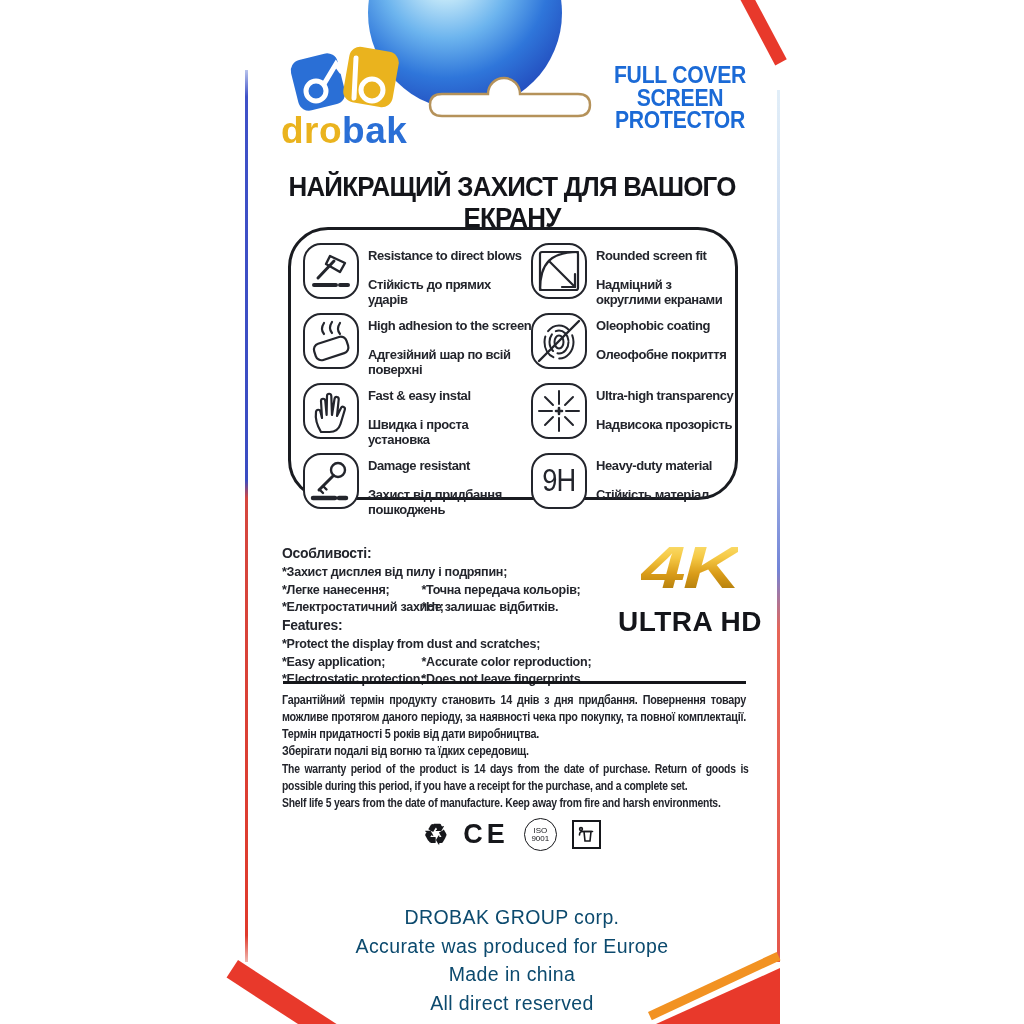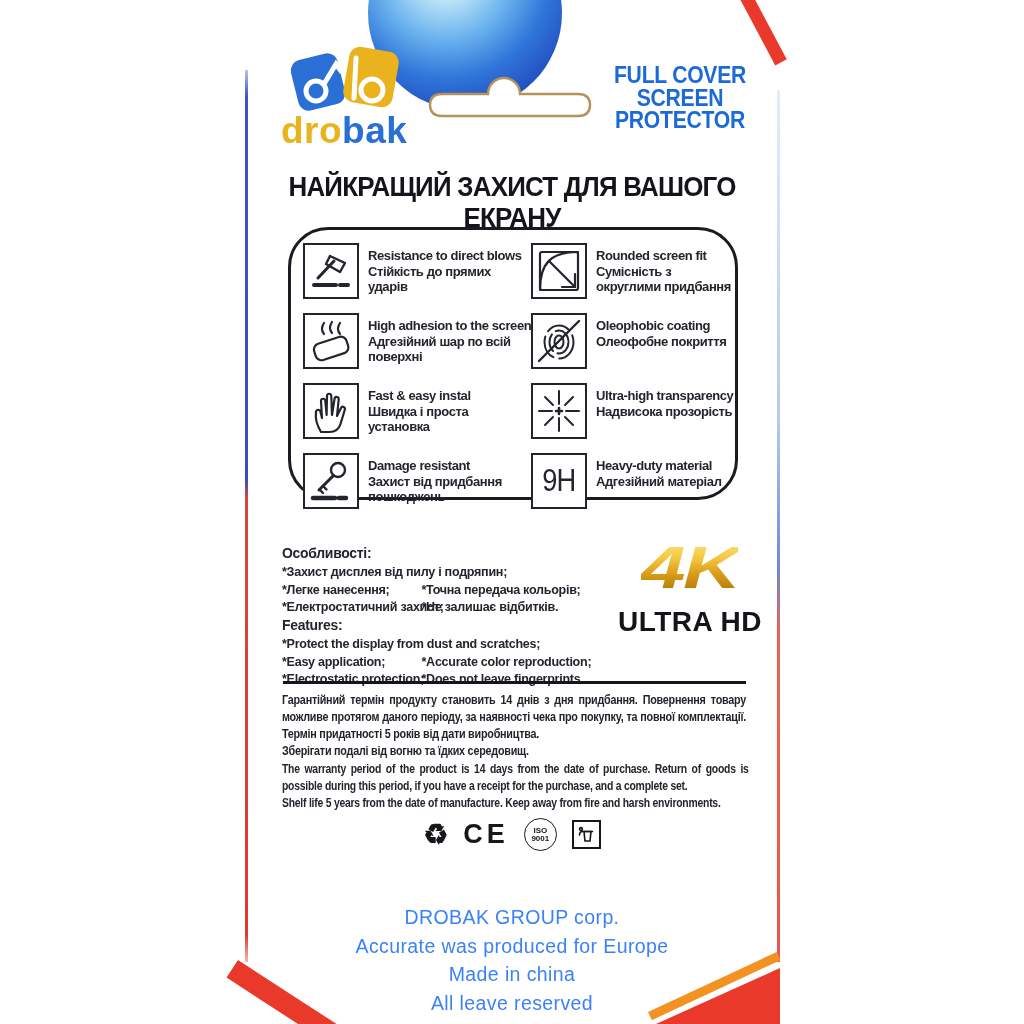--- a/index.html
+++ b/index.html
@@ -47,30 +47,30 @@
   .tagline { position:absolute; left:245px; top:172px; width:534px; text-align:center;
     font-size:27px; font-weight:bold; color:#14151a; letter-spacing:-0.8px;
     transform:scaleX(0.96); transform-origin:center top; }
   
   .fbox { position:absolute; left:288px; top:227px; width:450px; height:273px;
     border:3px solid #191b20; border-radius:40px; box-sizing:border-box;
     padding:13px 8px 6px 12px; display:grid; grid-template-columns:228px 1fr;
     grid-auto-rows:70px; }
   .fitem { display:flex; align-items:flex-start; gap:9px; }
   .ficon { width:56px; height:56px; min-width:56px; border:2.5px solid #23252c;
-    border-radius:0; box-sizing:border-box; display:flex; align-items:center;
+    border-radius:18px; box-sizing:border-box; display:flex; align-items:center;
     justify-content:center; background:#fff; }
   .ficon svg { stroke:#23252c; fill:none; stroke-linecap:round; stroke-linejoin:round; }
   .nineH { font-size:31px; font-weight:normal; color:#23252c; letter-spacing:-1px;
     transform:scaleX(0.88); }
   .ftext { padding-top:5px; }
   .fen { font-size:13px; font-weight:bold; color:#23252c; letter-spacing:-0.4px;
     white-space:nowrap; }
   .fua { font-size:13px; font-weight:bold; color:#23252c; letter-spacing:-0.4px;
-    margin-top:1px; line-height:15px; max-width:150px; }
+    margin-top:14px; line-height:15px; max-width:150px; }
   
   .spec { position:absolute; left:282px; font-weight:bold; color:#23252c;
     transform:scaleX(0.93); transform-origin:left top; }
   .spec-title { font-size:15px; letter-spacing:-0.3px; margin-bottom:2px; }
   .spec-line, .spec-row { font-size:13.5px; line-height:17.5px; letter-spacing:-0.3px;
     position:relative; white-space:nowrap; }
   .spec-right { position:absolute; left:150px; top:0; white-space:nowrap; }
   
   .logo4k { position:absolute; left:604px; top:540px; width:172px; text-align:center; }
   .k4 { font-size:62px; font-weight:bold; font-style:italic; line-height:58px;
@@ -92,27 +92,27 @@
   .para-ua { top:691px; width:580px; transform:scaleX(0.80); text-align:justify; }
   .para-en { top:760px; width:606px; transform:scaleX(0.77); text-align:justify; }
   .para .lastline { text-align:left; }
   
   .certs { position:absolute; left:245px; top:818px; width:534px; display:flex;
     justify-content:center; align-items:center; gap:15px; color:#16171b; }
   .recycle { font-size:28px; line-height:30px; font-weight:bold; }
   .ce { font-size:27px; font-weight:bold; letter-spacing:4px; }
   .iso { width:33px; height:33px; border:1.8px solid #16171b; border-radius:50%;
     box-sizing:border-box; display:flex; flex-direction:column; align-items:center;
-    justify-content:center; font-size:8px; font-weight:bold; line-height:8px; }
+    justify-content:center; font-size:8px; font-weight:normal; line-height:8px; }
   .weee { width:29px; height:29px; border:2.2px solid #16171b; box-sizing:border-box;
     display:flex; align-items:center; justify-content:center; }
   .weee svg { stroke:#16171b; fill:none; stroke-linecap:round; }
   
   .footer { position:absolute; left:245px; top:903px; width:534px; text-align:center;
-    color:#3b82f6; font-size:19.5px; line-height:28.5px; letter-spacing:0.4px; }
+    color:#0c4a6e; font-size:19.5px; line-height:28.5px; letter-spacing:0.4px; }
 </style>
 </head>
 <body>
 
 <div class="canvas">
 
   <div class="edge-left"></div>
   <div class="edge-right"></div>
   <div class="corner-tr"></div>
   <div class="corner-bl"></div>
@@ -166,21 +166,21 @@
       <span class="ficon">
         <svg width="48" height="48" viewBox="0 0 48 48" stroke-width="2.2">
           <rect x="5" y="5" width="38" height="38" rx="2"></rect>
           <path d="M5 43 C5 16 16 5 43 5"></path>
           <path d="M14 14 L40 40"></path>
           <path d="M40 27 L40 40 L27 40"></path>
         </svg>
       </span>
       <span class="ftext">
         <div class="fen">Rounded screen fit</div>
-        <div class="fua">Сумісність з округлими придбання</div>
+        <div class="fua">Надміцний з округлими екранами</div>
       </span>
     </div>
 
     <div class="fitem">
       <span class="ficon">
         <svg width="48" height="48" viewBox="0 0 48 48" stroke-width="2.2">
           <rect x="7" y="23" width="34" height="17" rx="6" transform="rotate(-18 24 31)"></rect>
           <path d="M17 6 q-4 6 0 11"></path>
           <path d="M25 5 q-4 6 0 11"></path>
           <path d="M33 6 q-4 6 0 11"></path>
@@ -247,21 +247,21 @@
         <div class="fua">Захист від придбання пошкоджень</div>
       </span>
     </div>
 
     <div class="fitem">
       <span class="ficon">
         <span class="nineH">9H</span>
       </span>
       <span class="ftext">
         <div class="fen">Heavy-duty material</div>
-        <div class="fua">Адгезійний матеріал</div>
+        <div class="fua">Стійкість матеріал</div>
       </span>
     </div>
 
   </div>
 
   <div class="spec" style="top:544px">
     <div class="spec-title">Особливості:</div>
     <div class="spec-line">*Захист дисплея від пилу і подряпин;</div>
     <div class="spec-row">
       <span>*Легке нанесення;</span>
@@ -316,16 +316,16 @@
         <circle cx="5" cy="4" r="1.4"></circle>
         <path d="M3.5 10 c0-2.2 1.2-3.5 3-3.5"></path>
       </svg>
     </span>
   </div>
 
   <div class="footer">
     <div>DROBAK GROUP corp.</div>
     <div>Accurate was produced for Europe</div>
     <div>Made in china</div>
-    <div>All leave reserved</div>
+    <div>All direct reserved</div>
   </div>
 
 </div>
 
 </body></html>

